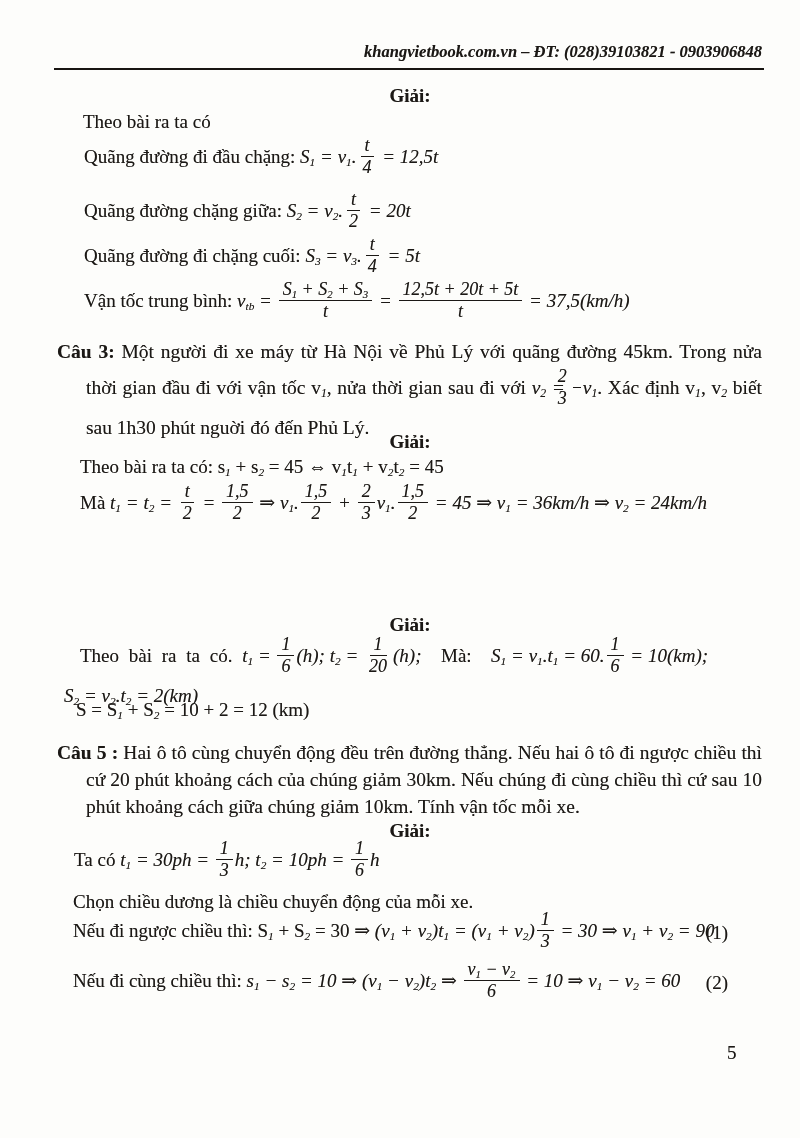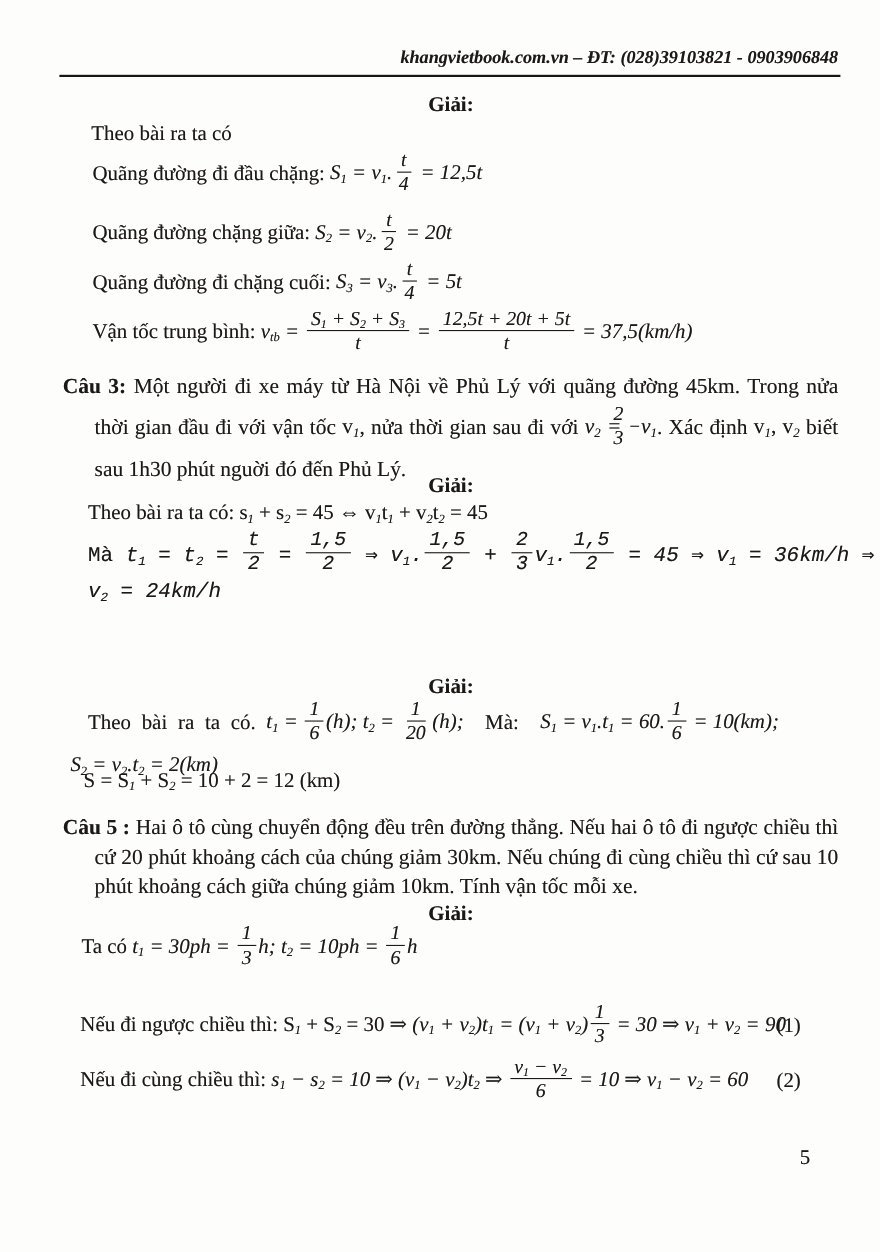--- a/index.html
+++ b/index.html
@@ -71,21 +71,21 @@
           <span class="num"><span class="mi">12,5t + 20t + 5t</span></span>
           <span class="den"><span class="mi">t</span></span>
         </span><span class="mi"> = 37,5(km/h)</span></span></div>
 
   <div class="line para" style="top:335px; line-height:34px; font-size:19.5px;"><span class="t b">Câu 3:</span><span class="t"> Một người đi xe máy từ Hà Nội về Phủ Lý với quãng đường 45km. Trong nửa thời gian đầu đi với vận tốc </span><span class="math"><span class="mr">v</span><span class="msub">1</span></span><span class="t">, nửa thời gian sau đi với </span><span class="math"><span class="mi">v</span><span class="msub">2</span><span class="mi"> = </span><span class="frac">
           <span class="num"><span class="mi">2</span></span>
           <span class="den"><span class="mi">3</span></span>
         </span><span class="mi">v</span><span class="msub">1</span></span><span class="t">. Xác định </span><span class="math"><span class="mr">v</span><span class="msub">1</span><span class="mr">, v</span><span class="msub">2</span></span><span class="t"> biết sau 1h30 phút nguời đó đến Phủ Lý.</span></div>
   <div class="line center" style="top:430px;"><span class="t b">Giải:</span></div>
   <div class="line eq" style="top:455px; left:80px;"><span class="t">Theo bài ra ta có: </span><span class="math"><span class="mr">s</span><span class="msub">1</span><span class="mr"> + s</span><span class="msub">2</span><span class="mr"> = 45 ⇔ v</span><span class="msub">1</span><span class="mr">t</span><span class="msub">1</span><span class="mr"> + v</span><span class="msub">2</span><span class="mr">t</span><span class="msub">2</span><span class="mr"> = 45</span></span></div>
-  <div class="line eq" style="top:484px; left:80px;font-family:Liberation Mono, monospace;"><span class="t">Mà </span><span class="math"><span class="mi">t</span><span class="msub">1</span><span class="mi"> = t</span><span class="msub">2</span><span class="mi"> = </span><span class="frac">
+  <div class="line eq" style="top:484px; left:80px;"><span class="t">Mà </span><span class="math"><span class="mi">t</span><span class="msub">1</span><span class="mi"> = t</span><span class="msub">2</span><span class="mi"> = </span><span class="frac">
           <span class="num"><span class="mi">t</span></span>
           <span class="den"><span class="mi">2</span></span>
         </span><span class="mi"> = </span><span class="frac">
           <span class="num"><span class="mi">1,5</span></span>
           <span class="den"><span class="mi">2</span></span>
         </span><span class="mi"> ⇒ v</span><span class="msub">1</span><span class="mi">.</span><span class="frac">
           <span class="num"><span class="mi">1,5</span></span>
           <span class="den"><span class="mi">2</span></span>
         </span><span class="mi"> + </span><span class="frac">
           <span class="num"><span class="mi">2</span></span>
@@ -111,20 +111,21 @@
 
   <div class="line para" style="top:739px; line-height:27px; font-size:19.5px;"><span class="t b">Câu 5 :</span><span class="t"> Hai ô tô cùng chuyển động đều trên đường thẳng. Nếu hai ô tô đi ngược chiều thì cứ 20 phút khoảng cách của chúng giảm 30km. Nếu chúng đi cùng chiều thì cứ sau 10 phút khoảng cách giữa chúng giảm 10km. Tính vận tốc mỗi xe.</span></div>
   <div class="line center" style="top:819px;"><span class="t b">Giải:</span></div>
   <div class="line eq" style="top:841px; left:74px;"><span class="t">Ta có </span><span class="math"><span class="mi">t</span><span class="msub">1</span><span class="mi"> = 30ph = </span><span class="frac">
           <span class="num"><span class="mi">1</span></span>
           <span class="den"><span class="mi">3</span></span>
         </span><span class="mi">h; t</span><span class="msub">2</span><span class="mi"> = 10ph = </span><span class="frac">
           <span class="num"><span class="mi">1</span></span>
           <span class="den"><span class="mi">6</span></span>
         </span><span class="mi">h</span></span></div>
+  <div class="line" style="top:890px; left:73px;"><span class="t">Chọn chiều dương là chiều chuyển động của mỗi xe.</span></div>
   <div class="line eq" style="top:912px; left:73px; right:38px;"><span class="t">Nếu đi ngược chiều thì: </span><span class="math"><span class="mr">S</span><span class="msub">1</span><span class="mr"> + S</span><span class="msub">2</span><span class="mr"> = 30 </span><span class="mi">⇒ (v</span><span class="msub">1</span><span class="mi"> + v</span><span class="msub">2</span><span class="mi">)t</span><span class="msub">1</span><span class="mi"> = (v</span><span class="msub">1</span><span class="mi"> + v</span><span class="msub">2</span><span class="mi">)</span><span class="frac">
           <span class="num"><span class="mi">1</span></span>
           <span class="den"><span class="mi">3</span></span>
         </span><span class="mi"> = 30 ⇒ v</span><span class="msub">1</span><span class="mi"> + v</span><span class="msub">2</span><span class="mi"> = 90</span></span><span class="eqtag">(1)</span></div>
   <div class="line eq" style="top:962px; left:73px; right:38px;"><span class="t">Nếu đi cùng chiều thì: </span><span class="math"><span class="mi">s</span><span class="msub">1</span><span class="mi"> − s</span><span class="msub">2</span><span class="mi"> = 10 ⇒ (v</span><span class="msub">1</span><span class="mi"> − v</span><span class="msub">2</span><span class="mi">)t</span><span class="msub">2</span><span class="mi"> ⇒ </span><span class="frac">
           <span class="num"><span class="mi">v</span><span class="msub">1</span><span class="mi"> − v</span><span class="msub">2</span></span>
           <span class="den"><span class="mi">6</span></span>
         </span><span class="mi"> = 10 ⇒ v</span><span class="msub">1</span><span class="mi"> − v</span><span class="msub">2</span><span class="mi"> = 60</span></span><span class="eqtag">(2)</span></div>
 
   <div class="pagenum">5</div>

